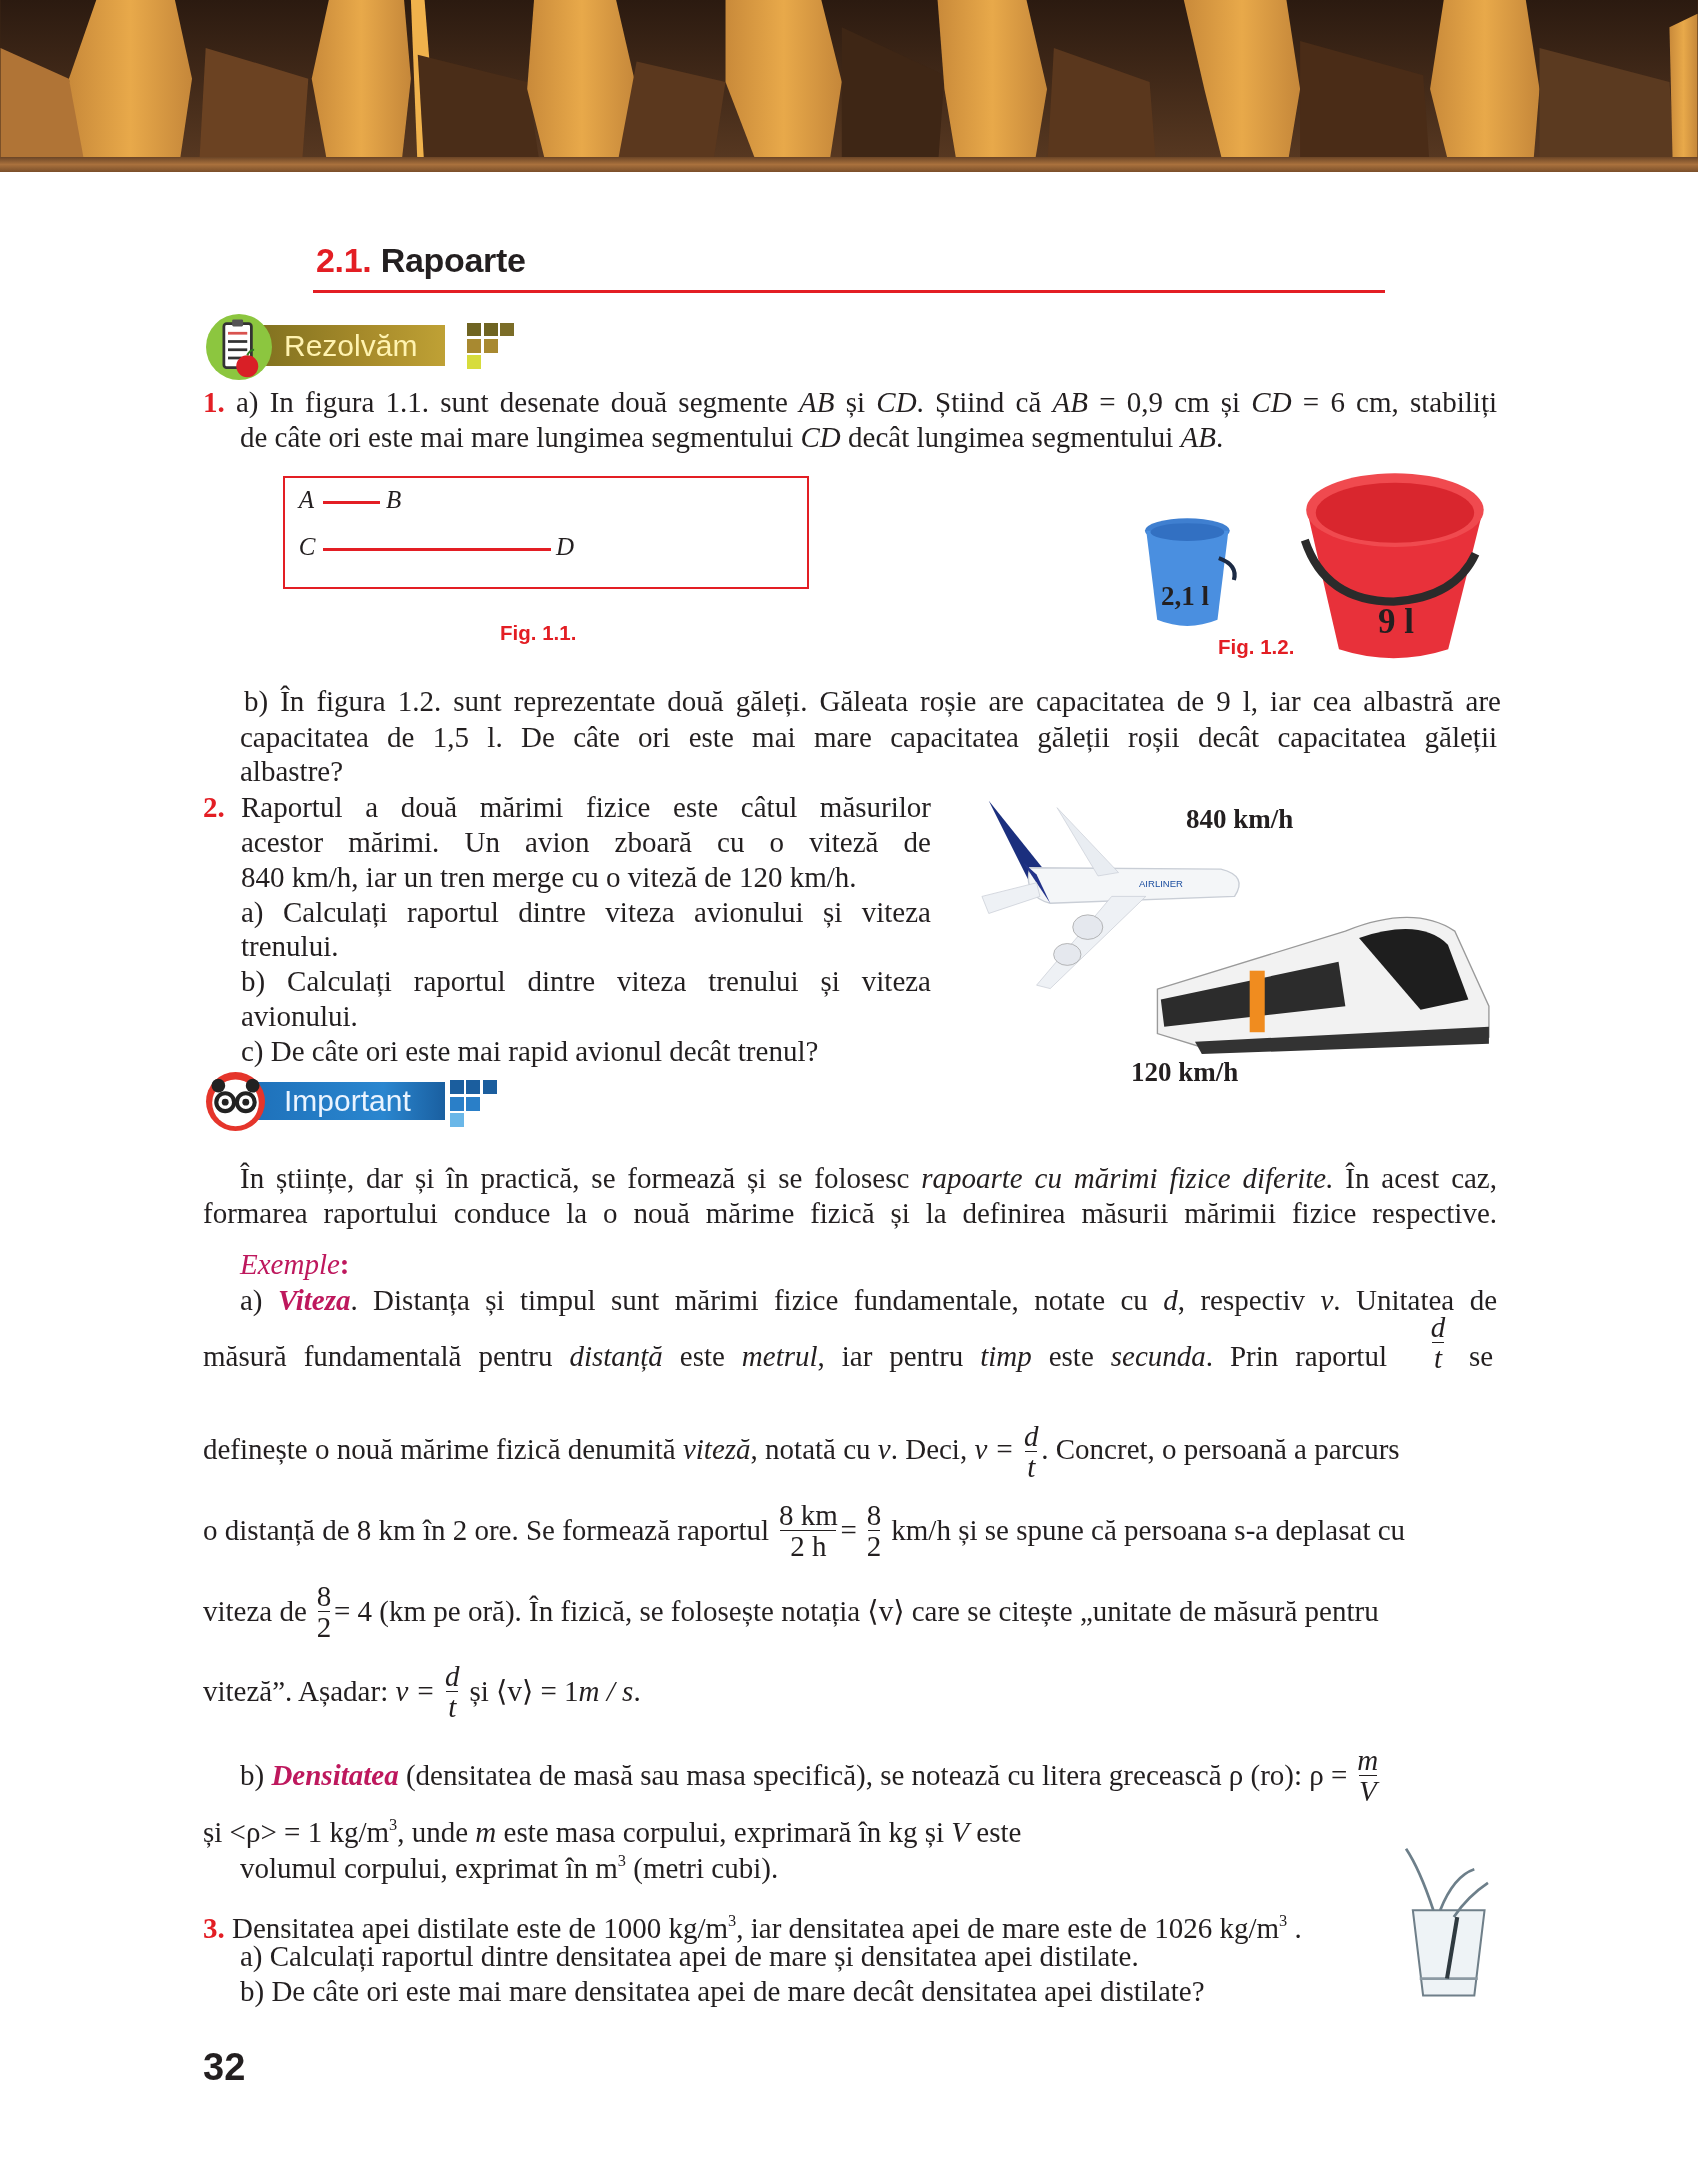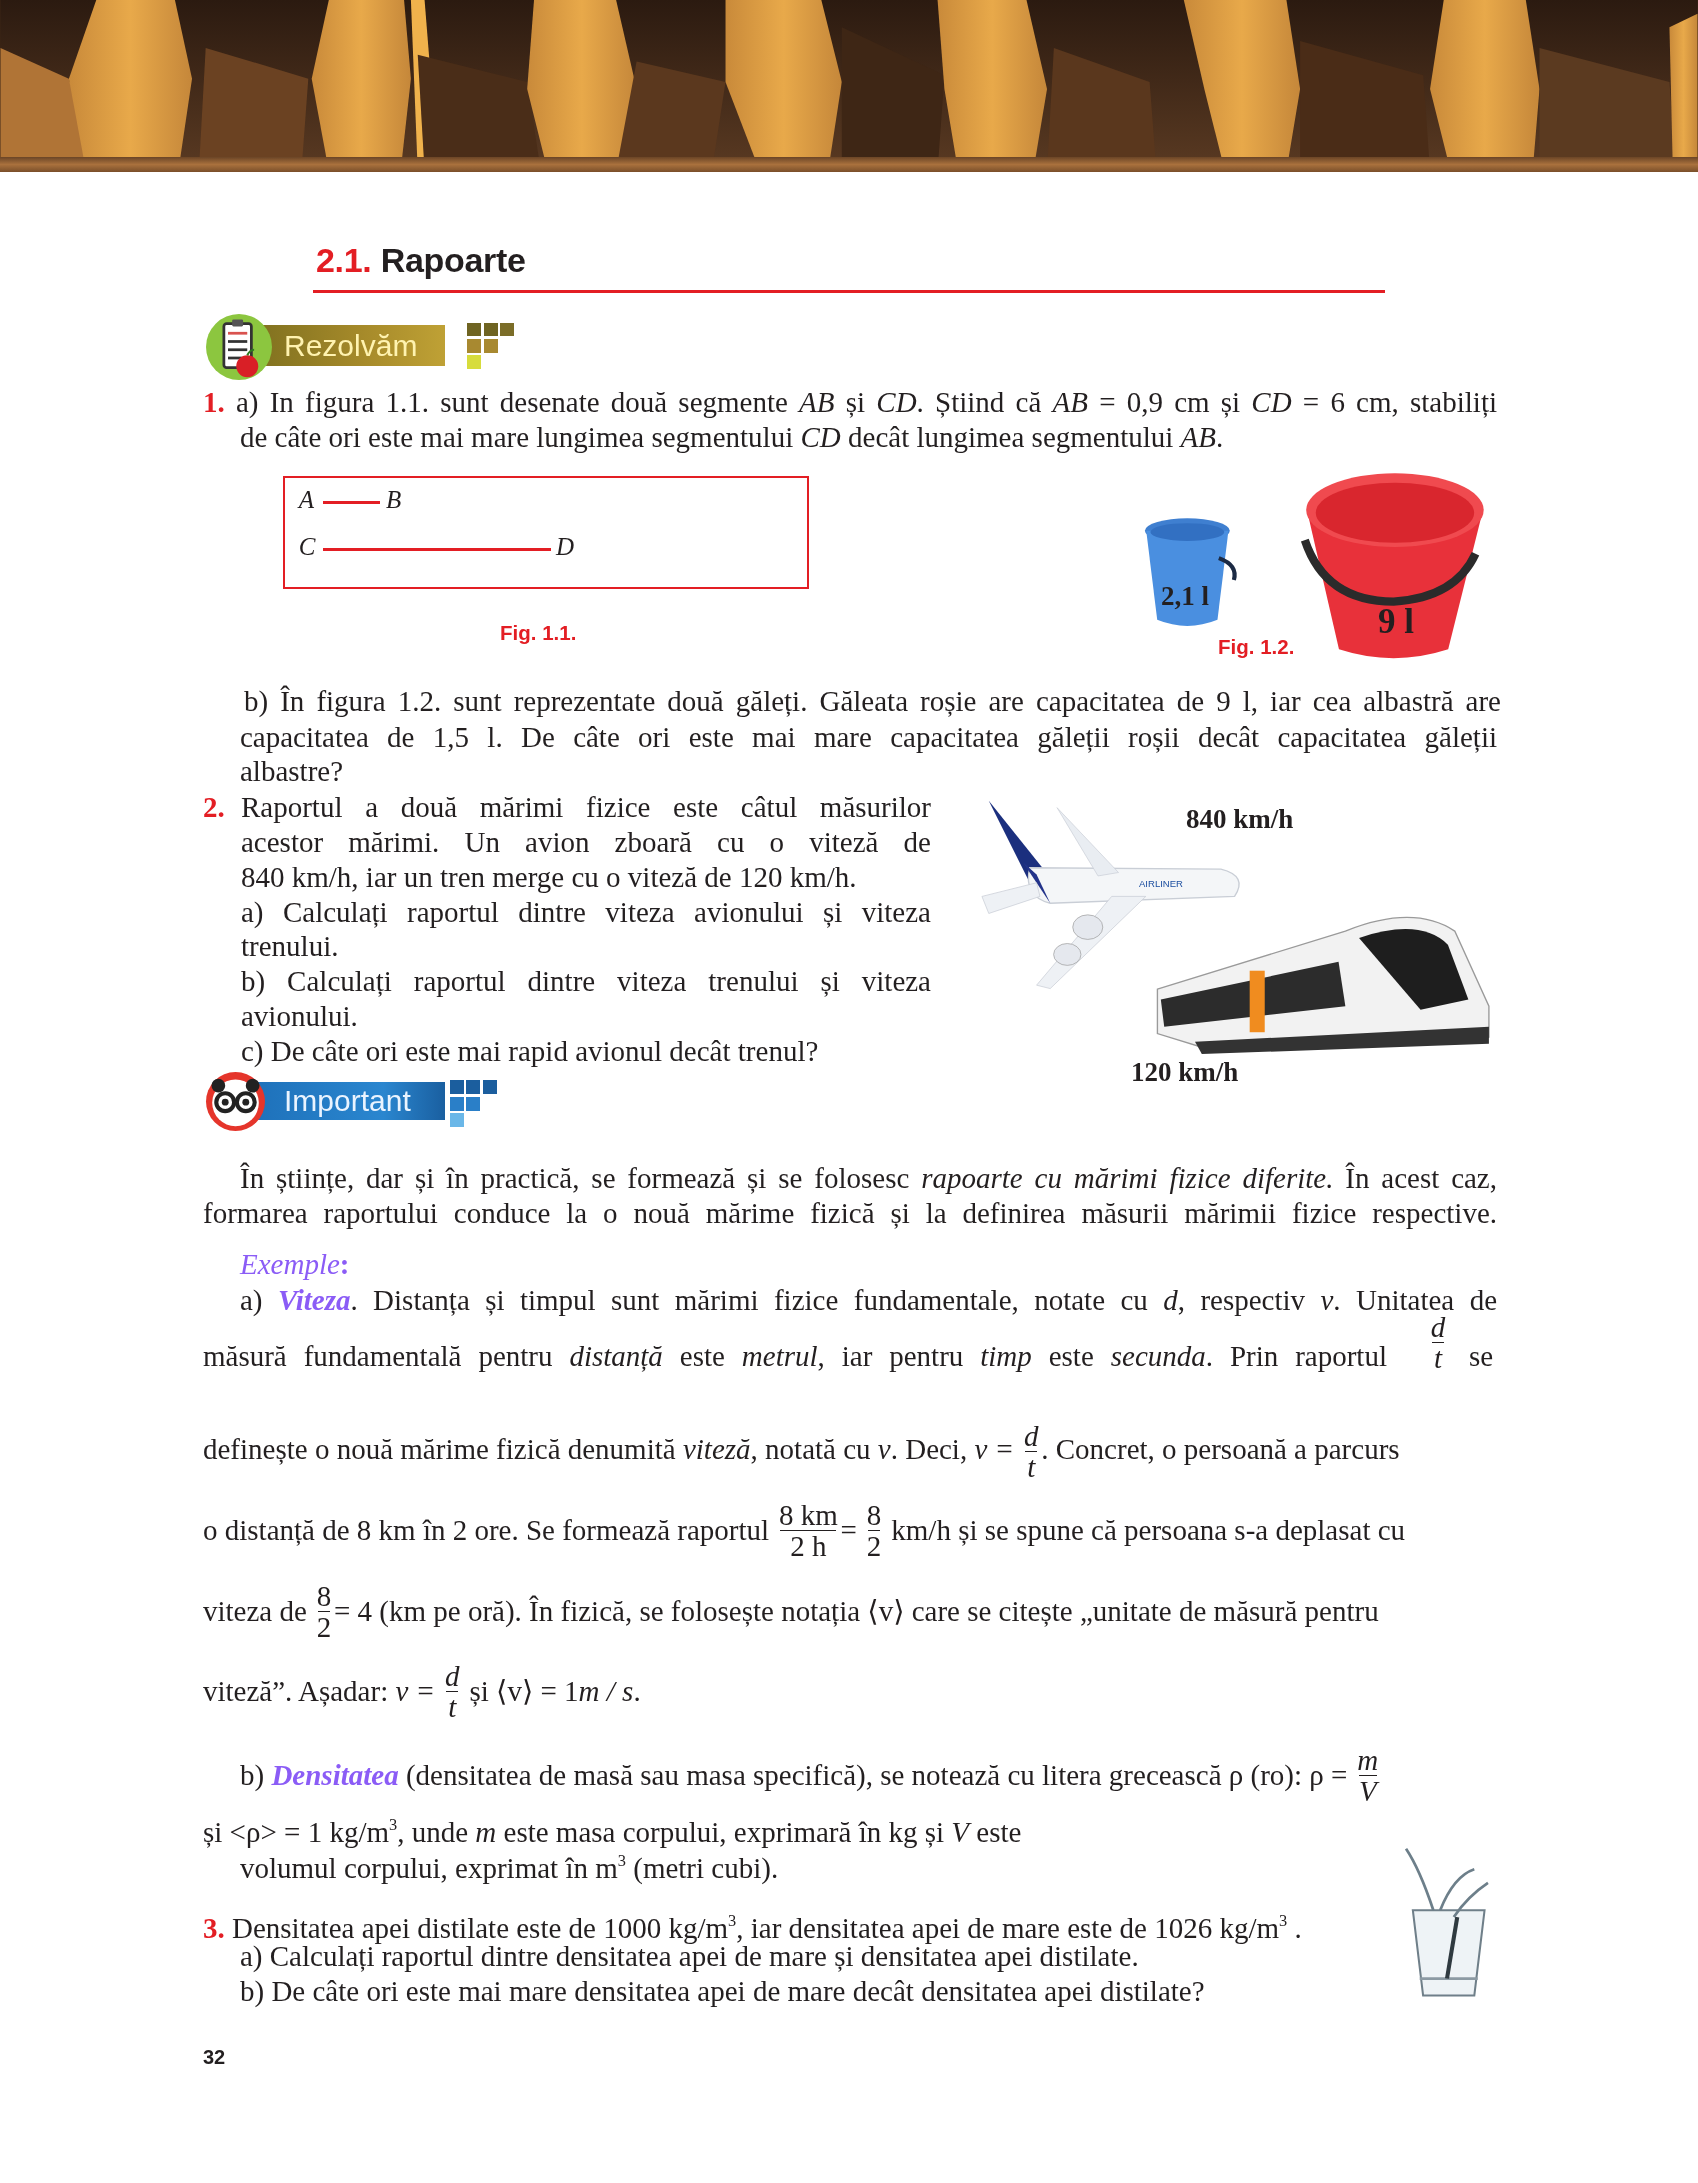--- a/index.html
+++ b/index.html
@@ -31,39 +31,39 @@
   #badge-rezolvam { left:206px; top:313px; width:308px; height:68px; }
   #badge-rezolvam .bar { top:12.3px; width:205px; background:linear-gradient(90deg,#7a6d1e 0%,#a68a2a 60%,#bfa135 100%); color:#fff3b0; }
   #badge-rezolvam .circle { top:1.4px; background:#8cc63f; }
   #badge-important { left:206px; top:1072px; width:301px; height:57px; }
   #badge-important .bar { top:9.6px; width:205px; height:38px; background:linear-gradient(90deg,#1d6fb8 0%,#2a86cf 70%,#1a5fa0 100%); color:#eaf4ff; }
   #badge-important .circle { top:0px; width:59px; height:59px; background:#e5352b; }
 
   
   .line { position:absolute; font-size:29px; line-height:34px; white-space:nowrap; }
   .just { text-align:justify; text-align-last:justify; }
-  .red { color:#8b5cf6; }
+  .red { color:#be185d; }
   .redb { color:#e31e24; font-weight:bold; }
   i, .it { font-style:italic; }
   .sup { font-size:16.4px; vertical-align:12.3px; }
 
   
   .frac { display:inline-block; vertical-align:middle; text-align:center; margin:0 2.7px; position:relative; top:-2.7px; }
   .frac .n, .frac .d { display:block; line-height:30px; font-size:29px; }
   .frac .bar { display:block; border-top:1.4px solid #231f20; margin:0 1.4px; }
 
   
   #fig11 { left:283px; top:476px; width:526px; height:113px; border:2.1px solid #e31e24; box-sizing:border-box; }
   .pt { position:absolute; font-style:italic; font-size:25px; }
   .seg { position:absolute; height:3.4px; background:#e31e24; }
   .figlab { position:absolute; font-family:"Liberation Sans","DejaVu Sans",sans-serif; font-weight:bold; color:#e31e24; font-size:20.5px; }
 
   .biglab { position:absolute; font-weight:bold; font-size:27px; white-space:nowrap; }
 
-  #pagenum { left:203px; top:2046px; font-family:"Liberation Sans","DejaVu Sans",sans-serif; font-weight:bold; font-size:20px; }
+  #pagenum { left:203px; top:2046px; font-family:"Liberation Sans","DejaVu Sans",sans-serif; font-weight:bold; font-size:38px; }
 </style>
 </head>
 <body>
 
 <div id="banner" class="abs">
   <svg width="1698" height="171" viewBox="0 0 2481 250">
     <defs>
       <linearGradient id="gold" x1="0" y1="0" x2="1" y2="0">
         <stop offset="0" stop-color="#c98a3a"></stop>
           <stop offset="0.5" stop-color="#e8a94a"></stop>

